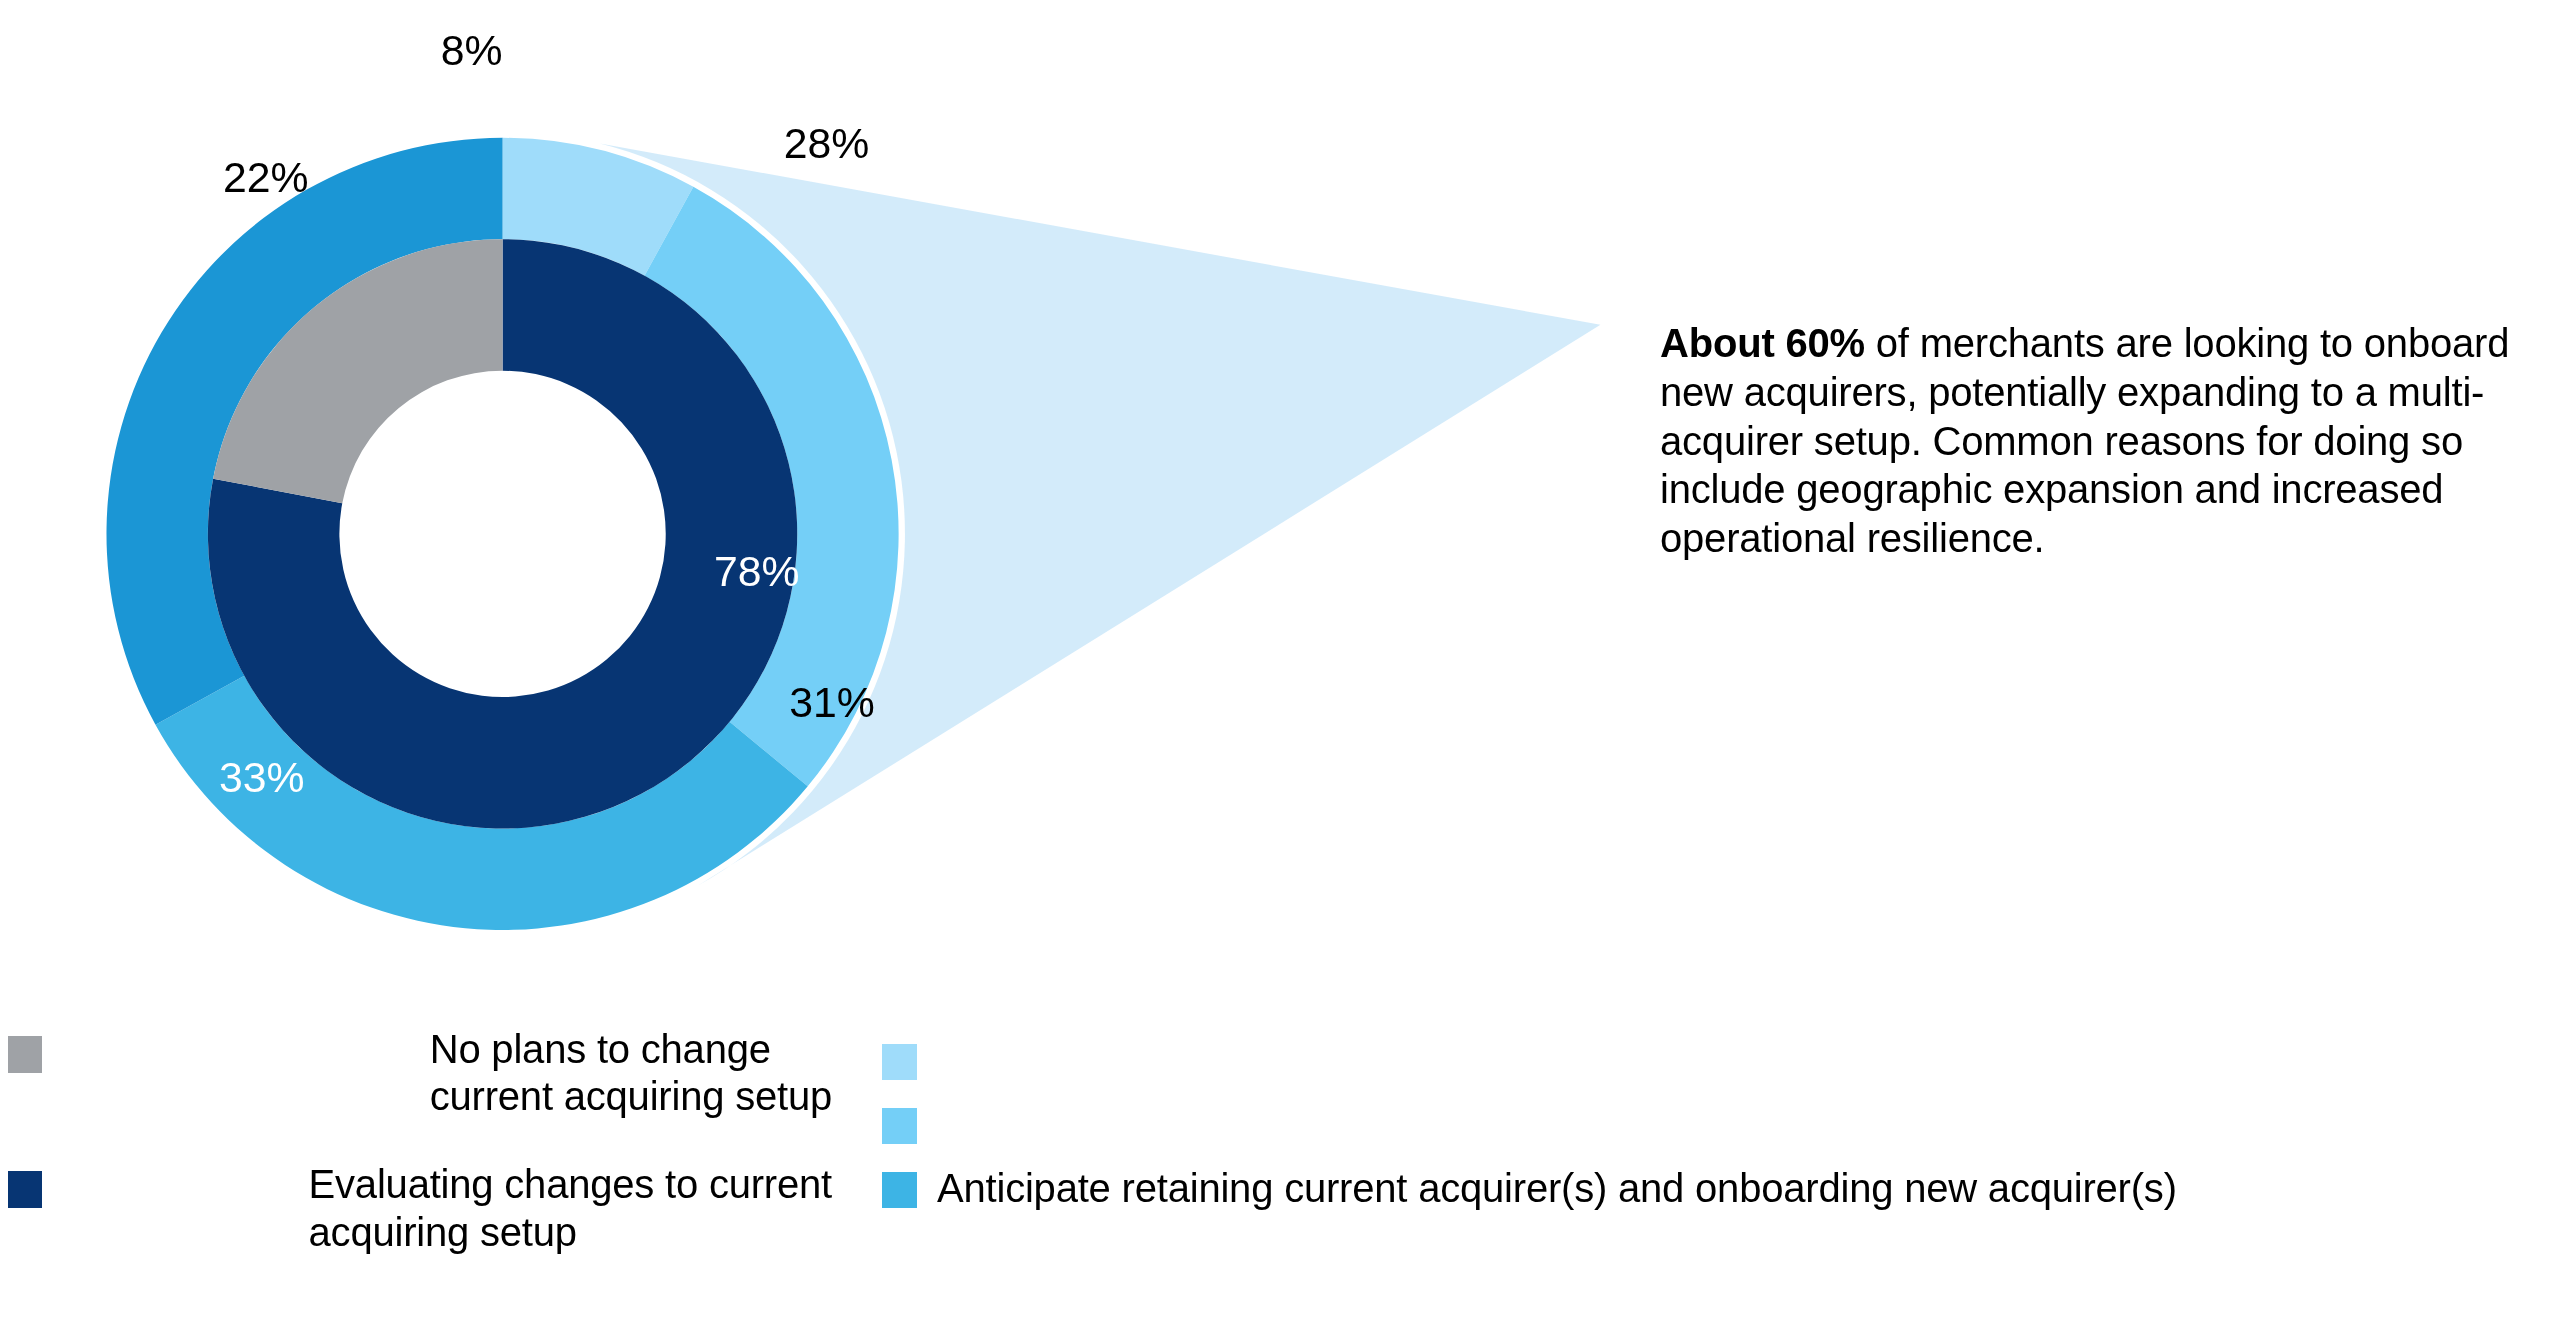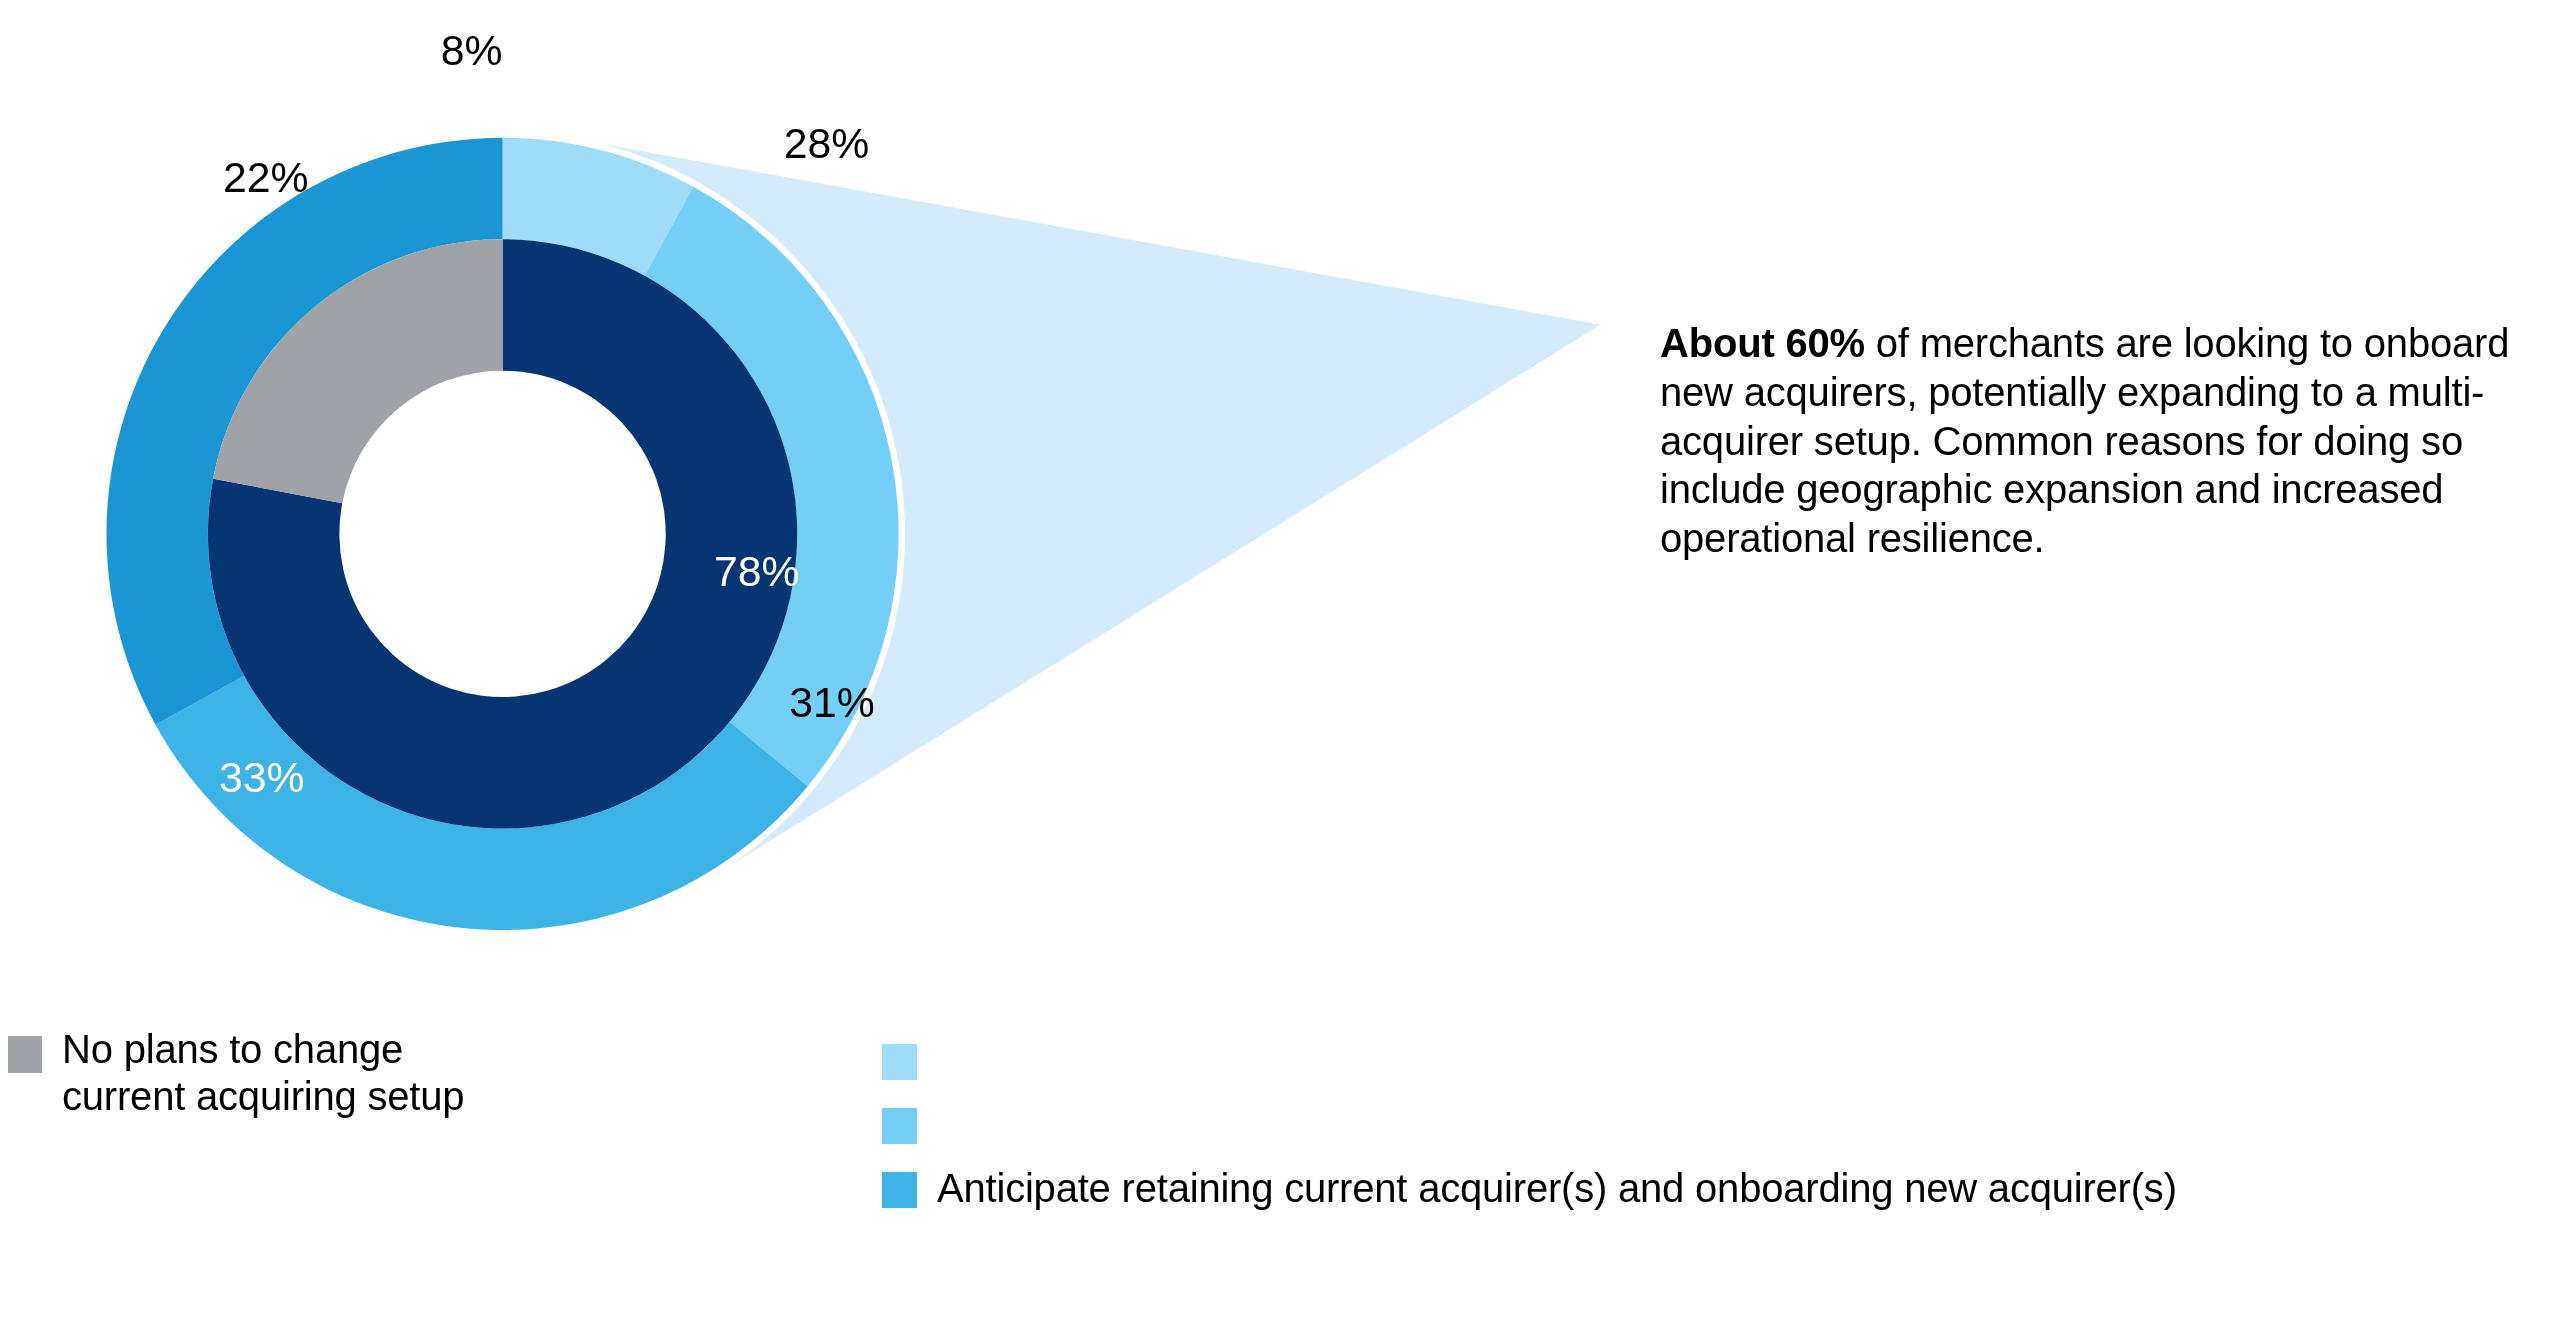--- a/index.html
+++ b/index.html
@@ -28,21 +28,21 @@
     letter-spacing:-0.2px;
   }
   .callout-text b{font-weight:bold;text-align:right;}
 
   
   .legend{position:absolute;left:0;top:1006px;width:2576px;height:330px;}
   .legend-col-left{position:absolute;left:8px;top:20px;width:824px;}
   .legend-col-right{position:absolute;left:882px;top:32px;width:1688px;}
 
   .legend-row{display:flex;align-items:flex-start;}
-  .legend-col-left .legend-row{margin-bottom:41px;}
+  .legend-col-left .legend-row{margin-bottom:41px;justify-content:space-between;}
   .legend-col-right .legend-row{margin-bottom:21.4px;}
 
   .swatch{
     flex:0 0 auto;
     width:34px;height:37px;
     margin-right:20px;
     margin-top:9.5px;
   }
   .legend-col-right .swatch{width:35px;height:36px;margin-top:6.3px;}
 
@@ -90,20 +90,25 @@
   <p class="callout-text"><b>About 60%</b><span> of merchants are looking to onboard new acquirers, potentially expanding to a multi-acquirer setup. Common reasons for doing so include geographic expansion and increased operational resilience.</span></p>
 
   <div class="legend">
 
     <div class="legend-col-left">
       <div class="legend-row">
         <span class="swatch" id="sw-l0" style="background: rgb(159, 162, 166);"></span>
         <span class="legend-label">No plans to change
 current acquiring setup</span>
       </div>
+      <div class="legend-row">
+        <span class="swatch" id="sw-l1" style="background: rgb(7, 53, 115);"></span>
+        <span class="legend-label">Evaluating changes to current
+acquiring setup</span>
+      </div>
     </div>
 
     <div class="legend-col-right">
       <div class="legend-row">
         <span class="swatch" id="sw-r0" style="background: rgb(159, 220, 250);"></span>
       </div>
       <div class="legend-row">
         <span class="swatch" id="sw-r1" style="background: rgb(116, 207, 247);"></span>
       </div>
       <div class="legend-row">

